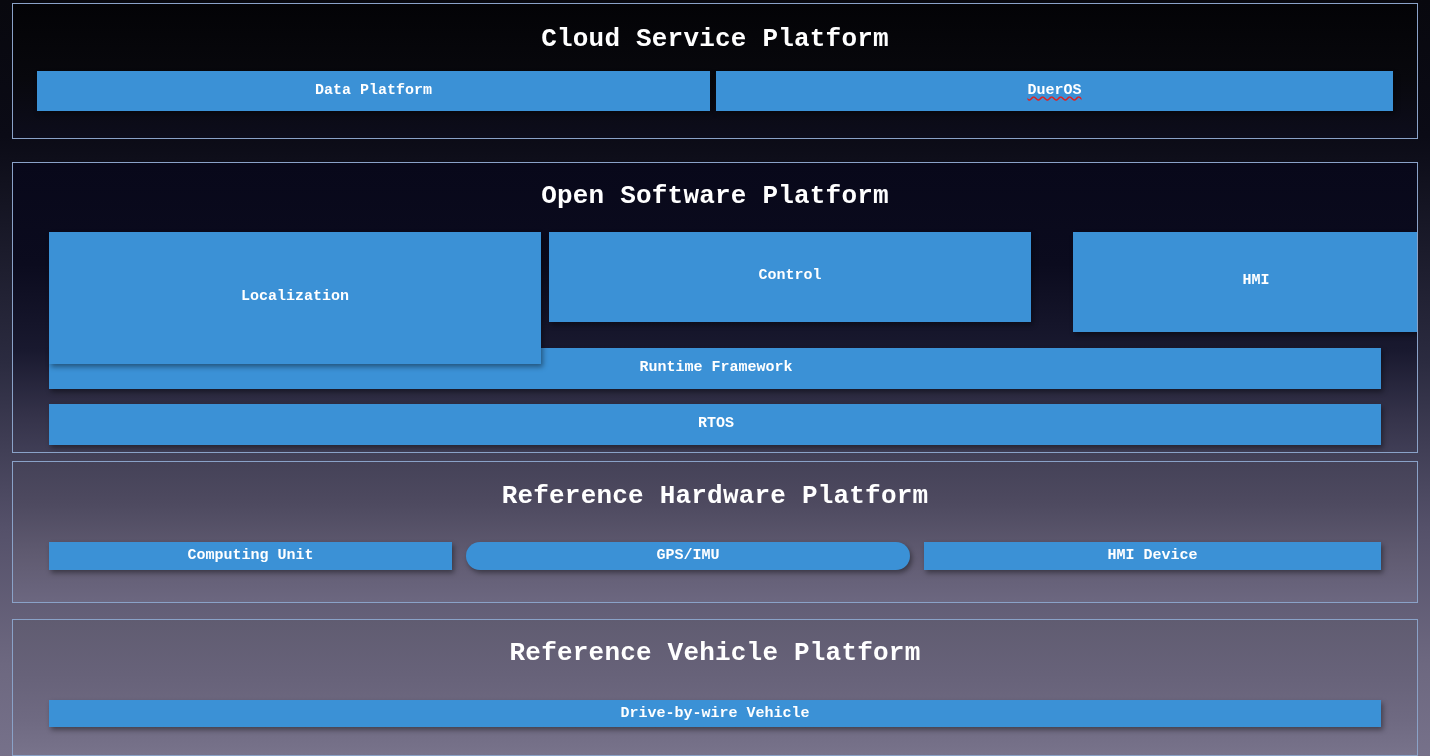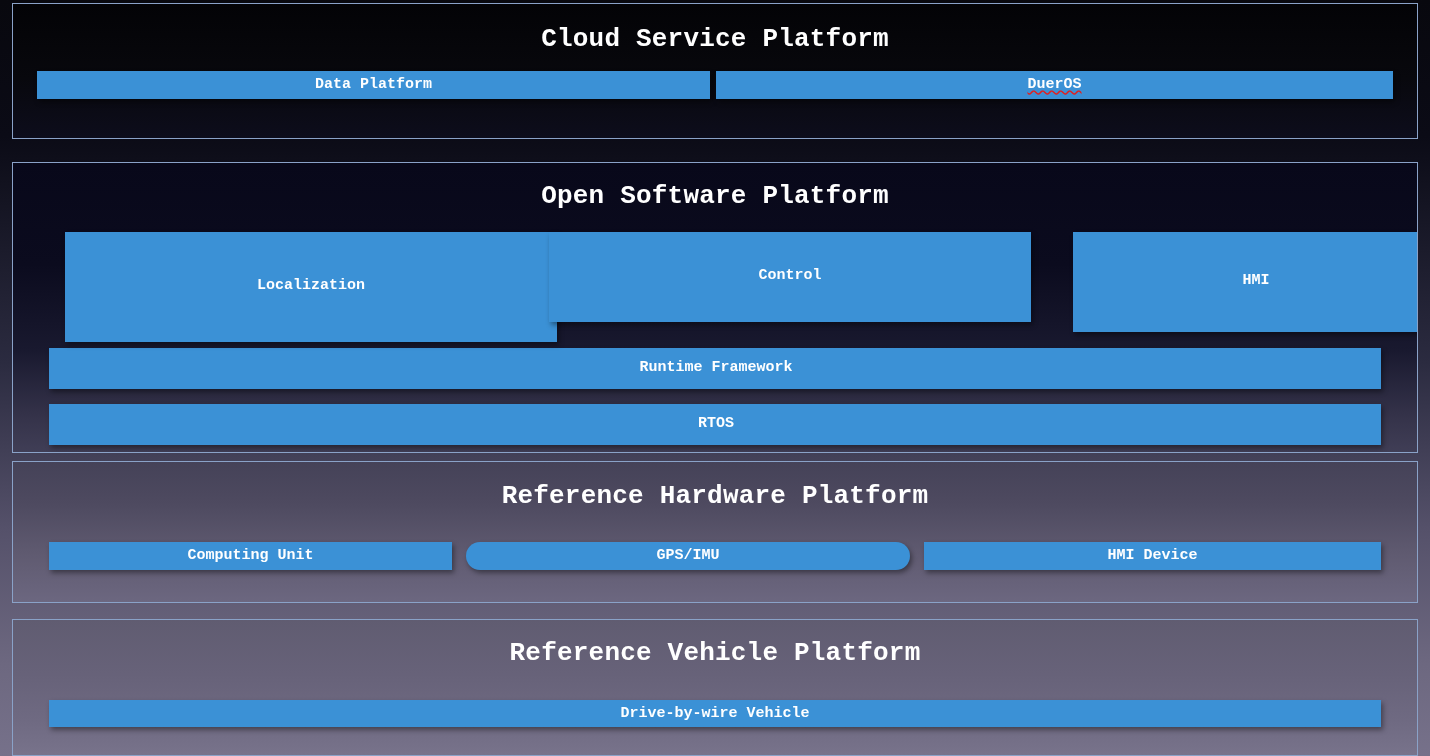--- a/index.html
+++ b/index.html
@@ -80,41 +80,41 @@
     text-underline-offset:2px;
   }
 
   
   #sec-cloud {
     height:139px;
     margin-top:3px;
     background:linear-gradient(180deg,#030306 0%,#08080d 55%,#0d0d1c 100%);
   }
   #sec-cloud .panel-title { margin-top:22px; }
-  #sec-cloud .row { margin-top:19px; height:28px; gap:6px; }
+  #sec-cloud .row { margin-top:19px; height:40px; gap:6px; }
   #sec-cloud .bbox:nth-child(1) { flex:0 0 673px; }
   #sec-cloud .bbox:nth-child(2) { flex:1 1 auto; }
 
   
   #sec-software {
     height:299px;
     margin-top:23px;
     background:linear-gradient(180deg,#08081a 0%,#0b0b1e 35%,#19192f 65%,#35334a 88%,#403e56 100%);
   }
   #sec-software .panel-title { margin-top:20px; }
 
   
   .tri-wrap {
     position:relative;
     width:100%;
     height:106px;
     margin-top:23px;
   }
   .tri-wrap .bbox { position:absolute; }
-  #box-localization { left:52px;  top:0;  width:492px; height:110px; }
+  #box-localization { left:36px;  top:0;  width:492px; height:132px; }
   #box-control      { left:536px; top:1;  width:482px; height:90px; }
   #box-hmi          { left:1060px;top:0;  width:366px; height:100px; }
 
   #sec-software .row.full { margin-top:10px; height:41px; padding:0; }
   #sec-software .row.full .bbox { margin:0 36px; flex:1 1 auto;padding-left:8px; }
   #sec-software .row.full.second { margin-top:15px; }
 
   
   #sec-hardware {
     height:146px;

